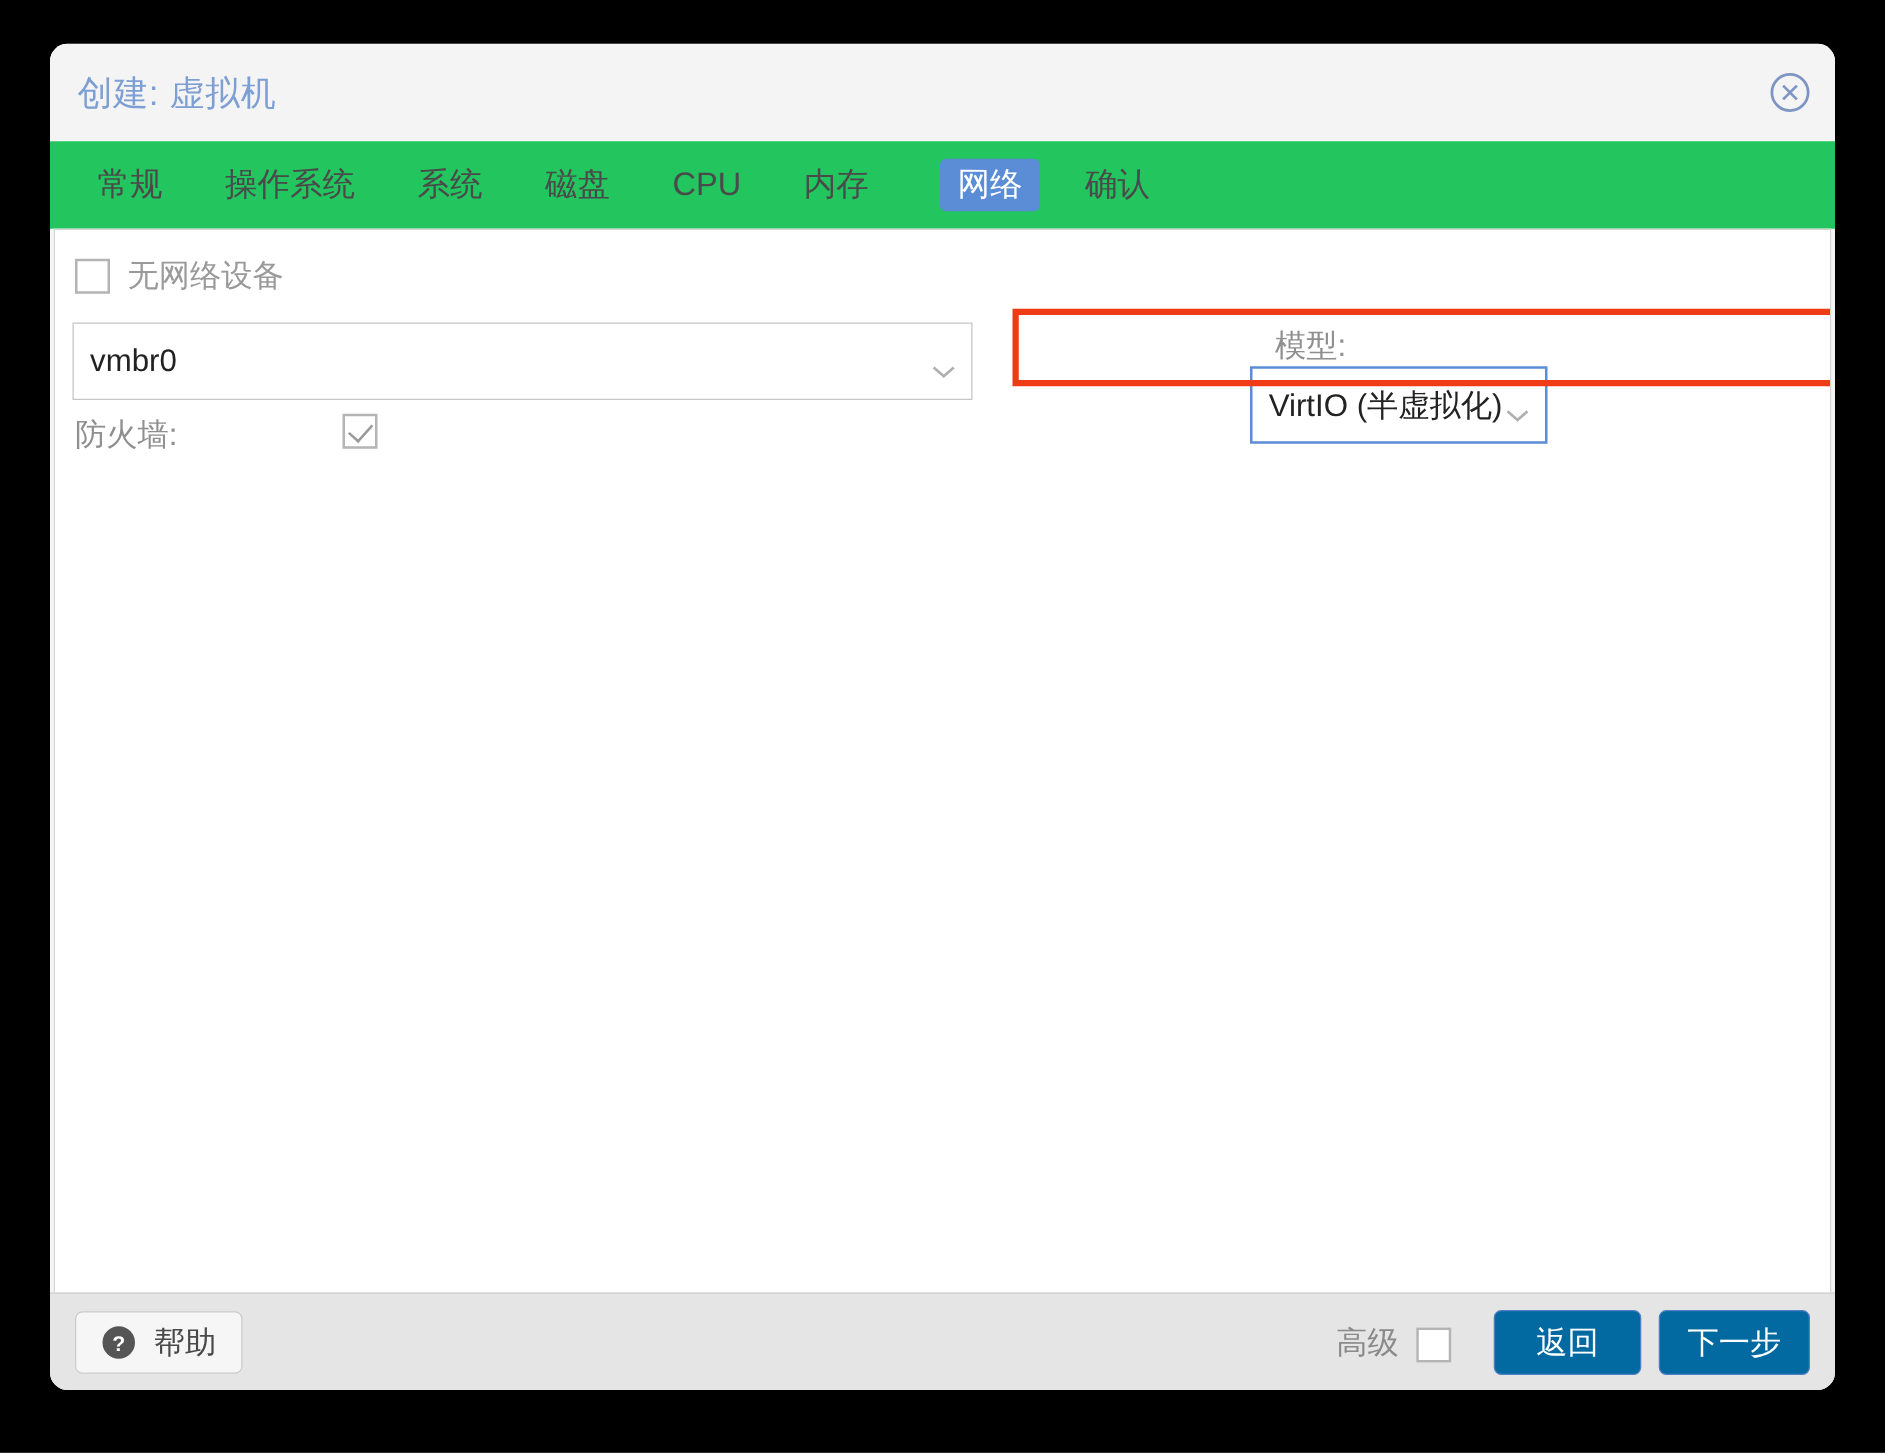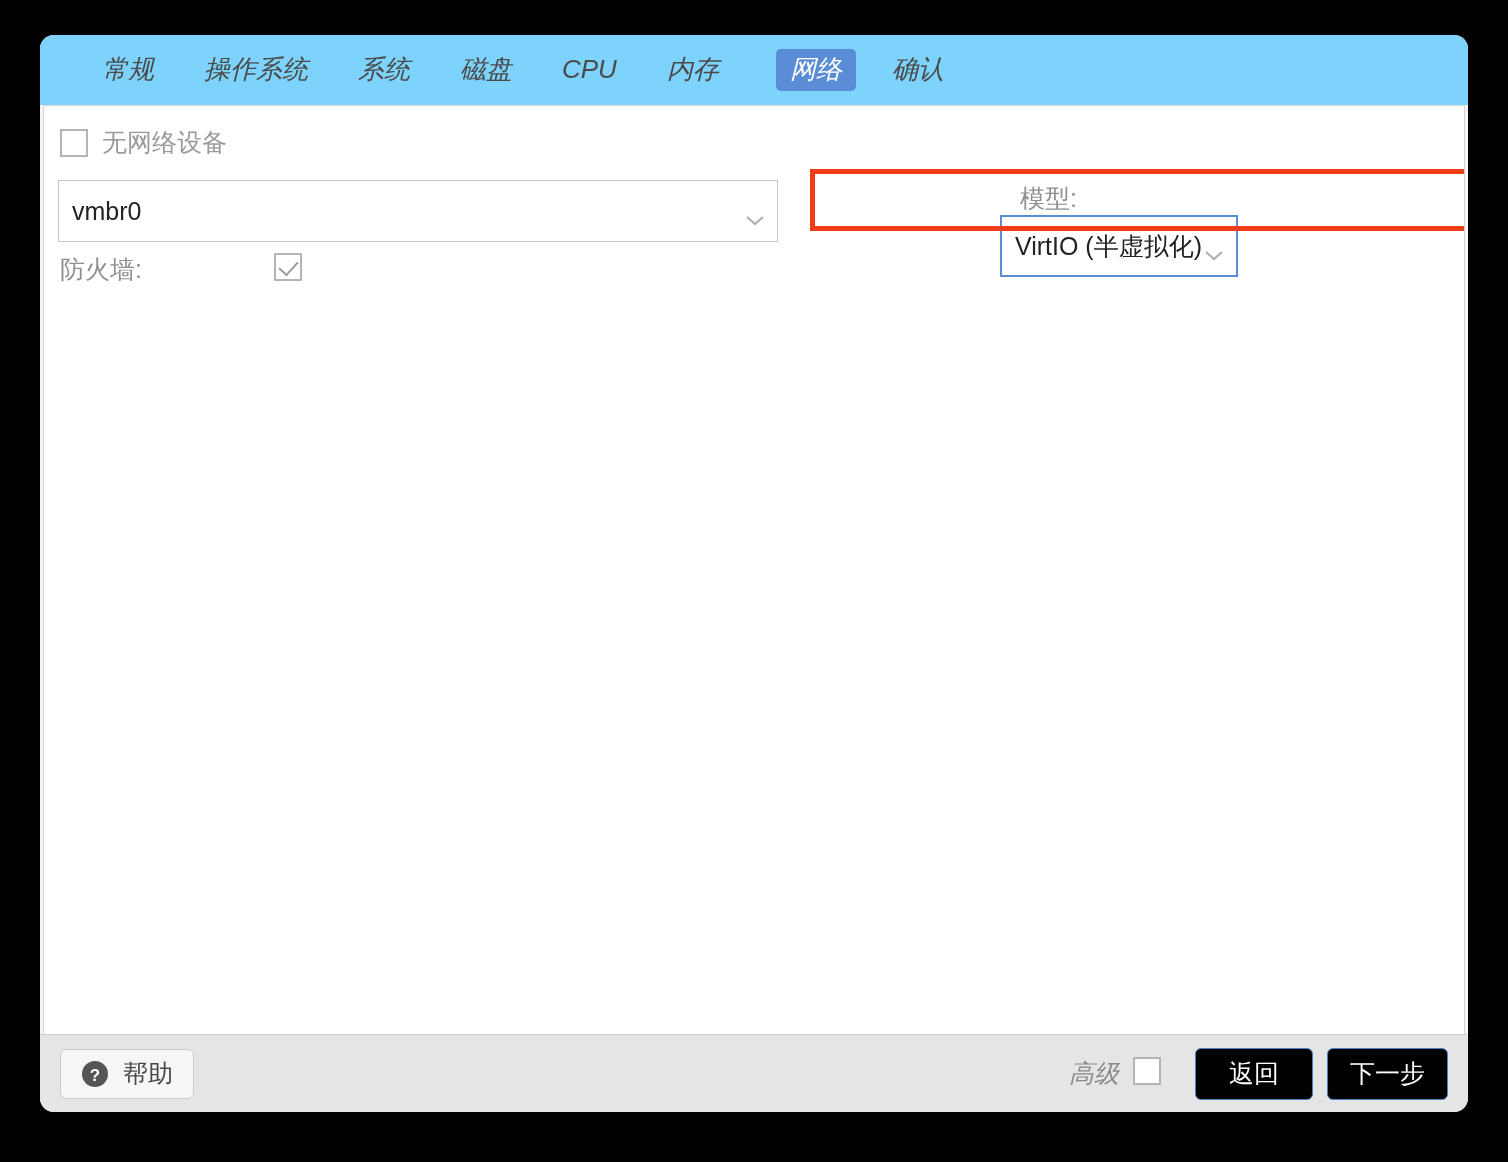--- a/index.html
+++ b/index.html
@@ -58,26 +58,25 @@
     height: 34px;
     cursor: pointer;
   }
   .close-btn svg { display: block; }
 
   
   .tabbar {
     position: relative;
     height: 70px;
     flex: 0 0 70px;
-    background: #7dd3fc;
-    display: flex;
-    align-items: center;
-    padding-left: 48px;
-    box-sizing: border-box;
-    font-style: italic;
+    background: #22c55e;
+    display: flex;
+    align-items: center;
+    padding-left: 24px;
+    box-sizing: border-box;
   }
   .tab {
     font-size: 26px;
     color: #4a4a4a;
     padding: 7px 14px;
     margin-right: 22px;
     border-radius: 5px;
     cursor: pointer;
     white-space: nowrap;
     line-height: 1.05;
@@ -243,54 +242,63 @@
     border-radius: 6px;
     font-size: 25px;
     color: #4a4a4a;
     cursor: pointer;
     white-space: nowrap;
   }
   .help-icon { width: 28px; height: 28px; display: block; }
   .footer-spacer { flex: 1 1 auto; }
   .adv-wrap {
     display: flex;
-    align-items: flex-start;
+    align-items: flex-end;
     gap: 14px;
     margin-right: 20px;
-    font-style: italic;
   }
   .adv-label {
     font-size: 25px;
     color: #8a8a8a;
     white-space: nowrap;
   }
   .btn-primary {
     height: 52px;
     min-width: 118px;
     padding: 0 22px;
-    background: #000000;
+    background: #0369a1;
     border: 1px solid #4e7ec4;
     border-radius: 6px;
     color: #ffffff;
     font-size: 25px;
     font-family: inherit;
     cursor: pointer;
     margin-left: 14px;
     white-space: nowrap;
     display: flex;
     align-items: center;
     justify-content: center;
   }
 </style>
 </head>
 <body>
 
 <div id="root">
   <div class="window">
 
+    <div class="titlebar">
+      <div class="title-text">创建: 虚拟机</div>
+      <div class="close-btn">
+        <svg width="34" height="34" viewBox="0 0 34 34">
+          <circle cx="17" cy="17" r="14.5" fill="none" stroke="#7e95c4" stroke-width="2.2"></circle>
+          <line x1="11.5" y1="11.5" x2="22.5" y2="22.5" stroke="#7e95c4" stroke-width="2.2"></line>
+          <line x1="22.5" y1="11.5" x2="11.5" y2="22.5" stroke="#7e95c4" stroke-width="2.2"></line>
+        </svg>
+      </div>
+    </div>
 
     <div class="tabbar">
       <div class="tab">常规</div>
       <div class="tab">操作系统</div>
       <div class="tab">系统</div>
       <div class="tab">磁盘</div>
       <div class="tab">CPU</div>
       <div class="tab">内存</div>
       <div class="tab active">网络</div>
       <div class="tab">确认</div>

